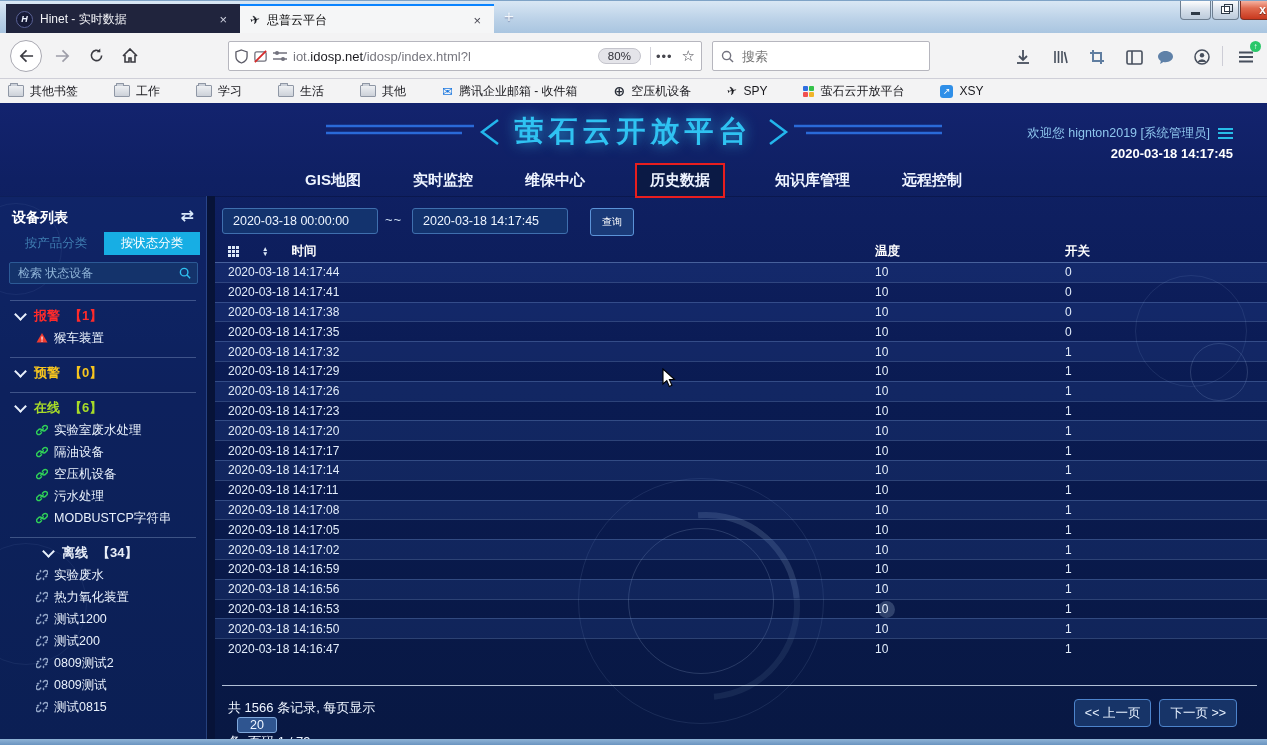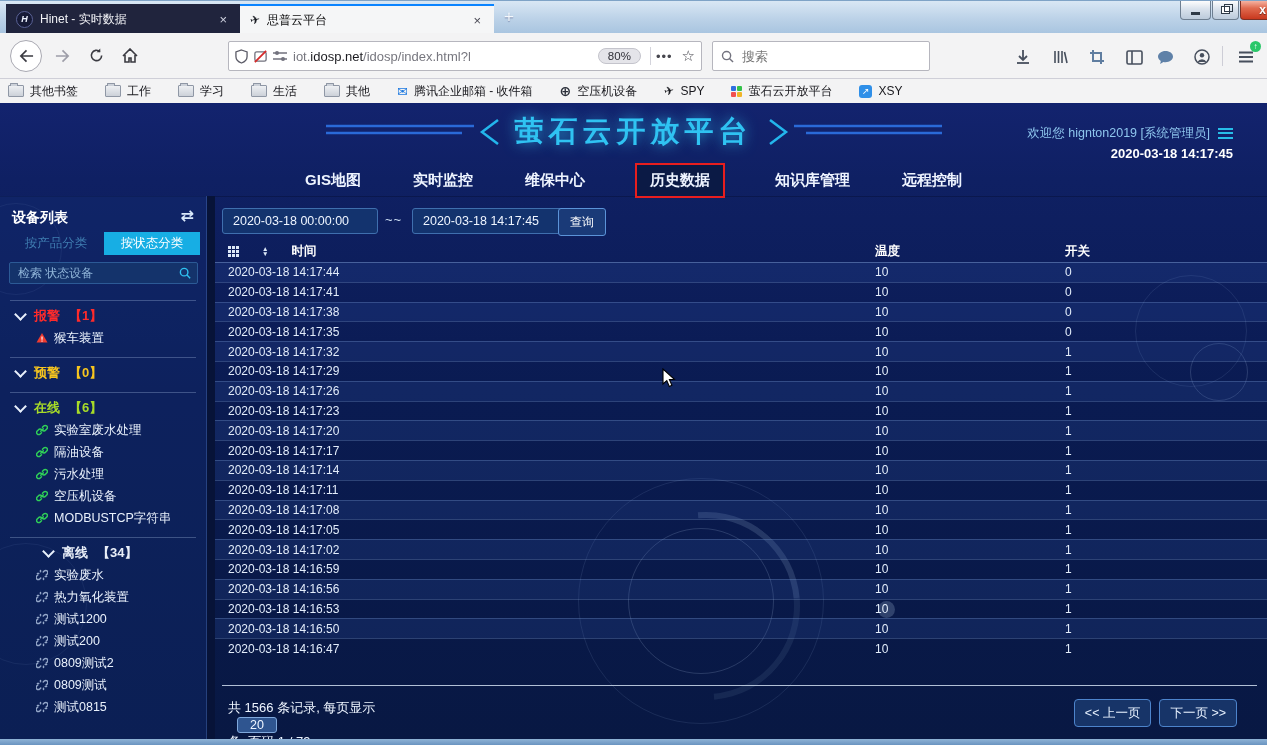--- a/index.html
+++ b/index.html
@@ -49,21 +49,21 @@
   #searchbar{position:absolute;left:712px;top:8px;width:218px;height:30px;background:#fff;border:1px solid #b6b6be;
      border-radius:2px;display:flex;align-items:center;box-sizing:border-box;padding:0 8px;gap:6px;}
   #searchbar input{border:none;outline:none;font-size:13px;width:160px;font-family:inherit;background:transparent;}
   .ticon-right{position:absolute;top:14px;width:20px;height:20px;display:flex;align-items:center;justify-content:center;}
   #tools-sep{position:absolute;left:1222px;top:13px;width:1px;height:20px;background:#cdcdd6;}
   .badge-up{position:absolute;right:-5px;top:-6px;width:11px;height:11px;border-radius:50%;background:#2ac769;
      color:#fff;font-size:8px;display:flex;align-items:center;justify-content:center;}
 
   
   #bmbar{position:absolute;top:79px;left:0;width:1267px;height:24px;background:#f3f3f4;display:flex;
-      align-items:center;padding-left:8px;box-sizing:border-box;gap:27px;}
+      align-items:center;padding-left:8px;box-sizing:border-box;gap:36px;}
   .bm{display:flex;align-items:center;gap:6px;font-size:12px;color:#18181d;white-space:nowrap;}
   .bm-folder{width:14px;height:10px;background:linear-gradient(#eef0f3,#ccd1d9);border:1px solid #8f97a5;
       border-radius:1px;position:relative;display:inline-block;}
   .bm-folder::before{content:"";position:absolute;top:-3px;left:1px;width:6px;height:2px;background:#ccd1d9;
       border:1px solid #8f97a5;border-bottom:none;border-radius:1px 1px 0 0;}
   .bm-mail{color:#1f7ae0;font-size:13px;} .bm-globe{color:#2a2f3a;font-size:14px;font-weight:bold;}
   .bm-dart{color:#17181d;font-size:12px;transform:rotate(-12deg);}
   .bm-dots{display:grid;grid-template-columns:5px 5px;grid-gap:1px;}
   .bm-dots i{width:5px;height:5px;border-radius:1px;}
   .bm-xsy{width:13px;height:13px;border-radius:3px;background:#2f8fe8;color:#fff;font-size:9px;
@@ -113,22 +113,22 @@
   .titem{height:22px;display:flex;align-items:center;gap:6px;padding-left:36px;font-size:12.5px;color:#e9f1fc;}
   .titem .ticon{display:flex;align-items:center;}
   .titem.sel .tlabel{color:#1fc0f0;font-style:italic;font-weight:bold;text-decoration:underline;}
 
   
   #main{position:absolute;top:93px;left:215px;width:1052px;height:543px;z-index:2;}
   .dinput{position:absolute;top:12px;height:26px;width:156px;background:#13336e;border:1px solid #3f6fae;
      border-radius:3px;color:#eef5ff;font-size:12.5px;display:flex;align-items:center;padding-left:10px;box-sizing:border-box;}
   #d-start{left:7px;} #d-end{left:197px;}
   #tilde{position:absolute;left:170px;top:16px;color:#cfe0f5;font-size:13px;letter-spacing:1px;}
-  #query-btn{position:absolute;left:343px;top:12px;height:26px;padding:0 11px;background:#1a3a78;
-     border:1px solid #5b93d8;border-radius:3px;color:#fff;font-size:12px;display:flex;align-items:center;}
+  #query-btn{position:absolute;left:375px;top:12px;height:26px;padding:0 11px;background:#1a3a78;
+     border:1px solid #5b93d8;border-radius:3px;color:#fff;font-size:10px;display:flex;align-items:center;}
   #thead{position:absolute;top:44px;left:0;width:100%;height:22px;display:grid;grid-template-columns:660px 190px auto;
      align-items:center;border-bottom:1px solid rgba(150,180,225,.45);color:#fff;font-size:12.5px;font-weight:bold;}
   #thead .h0{display:flex;align-items:center;gap:23px;padding-left:13px;}
   .grid9{width:11px;height:11px;background:
      conic-gradient(#dce8f8 0 100%);-webkit-mask:none;
      background:#0000;box-shadow:none;position:relative;}
   .grid9 i{position:absolute;width:3px;height:3px;background:#dce8f8;}
   .sorts{display:flex;flex-direction:column;line-height:5px;font-size:6.5px;color:#dce8f8;}
   #tbody{position:absolute;top:66px;left:0;width:100%;}
   .trow{height:19.8px;display:grid;grid-template-columns:660px 190px auto;align-items:center;
@@ -429,33 +429,33 @@
         <div class="titem">
           <span class="ticon">
             <svg viewBox="0 0 24 24" width="12" height="12">
               <g fill="none" stroke="#2fd058" stroke-width="3" stroke-linecap="round">
                 <path d="M9.5 14.5 14.5 9.5"></path>
                 <path d="M13 6.5 15.5 4a4.2 4.2 0 0 1 6 6L19 12.5a4.2 4.2 0 0 1-6 .2"></path>
                 <path d="M11 17.5 8.5 20a4.2 4.2 0 0 1-6-6L5 11.5a4.2 4.2 0 0 1 6-.2"></path>
               </g>
             </svg>
           </span>
-          <span class="tlabel">污水处理</span>
+          <span class="tlabel">空压机设备</span>
         </div>
         <div class="titem">
           <span class="ticon">
             <svg viewBox="0 0 24 24" width="12" height="12">
               <g fill="none" stroke="#2fd058" stroke-width="3" stroke-linecap="round">
                 <path d="M9.5 14.5 14.5 9.5"></path>
                 <path d="M13 6.5 15.5 4a4.2 4.2 0 0 1 6 6L19 12.5a4.2 4.2 0 0 1-6 .2"></path>
                 <path d="M11 17.5 8.5 20a4.2 4.2 0 0 1-6-6L5 11.5a4.2 4.2 0 0 1 6-.2"></path>
               </g>
             </svg>
           </span>
-          <span class="tlabel">空压机设备</span>
+          <span class="tlabel">污水处理</span>
         </div>
         <div class="titem">
           <span class="ticon">
             <svg viewBox="0 0 24 24" width="12" height="12">
               <g fill="none" stroke="#2fd058" stroke-width="3" stroke-linecap="round">
                 <path d="M9.5 14.5 14.5 9.5"></path>
                 <path d="M13 6.5 15.5 4a4.2 4.2 0 0 1 6 6L19 12.5a4.2 4.2 0 0 1-6 .2"></path>
                 <path d="M11 17.5 8.5 20a4.2 4.2 0 0 1-6-6L5 11.5a4.2 4.2 0 0 1 6-.2"></path>
               </g>
             </svg>

